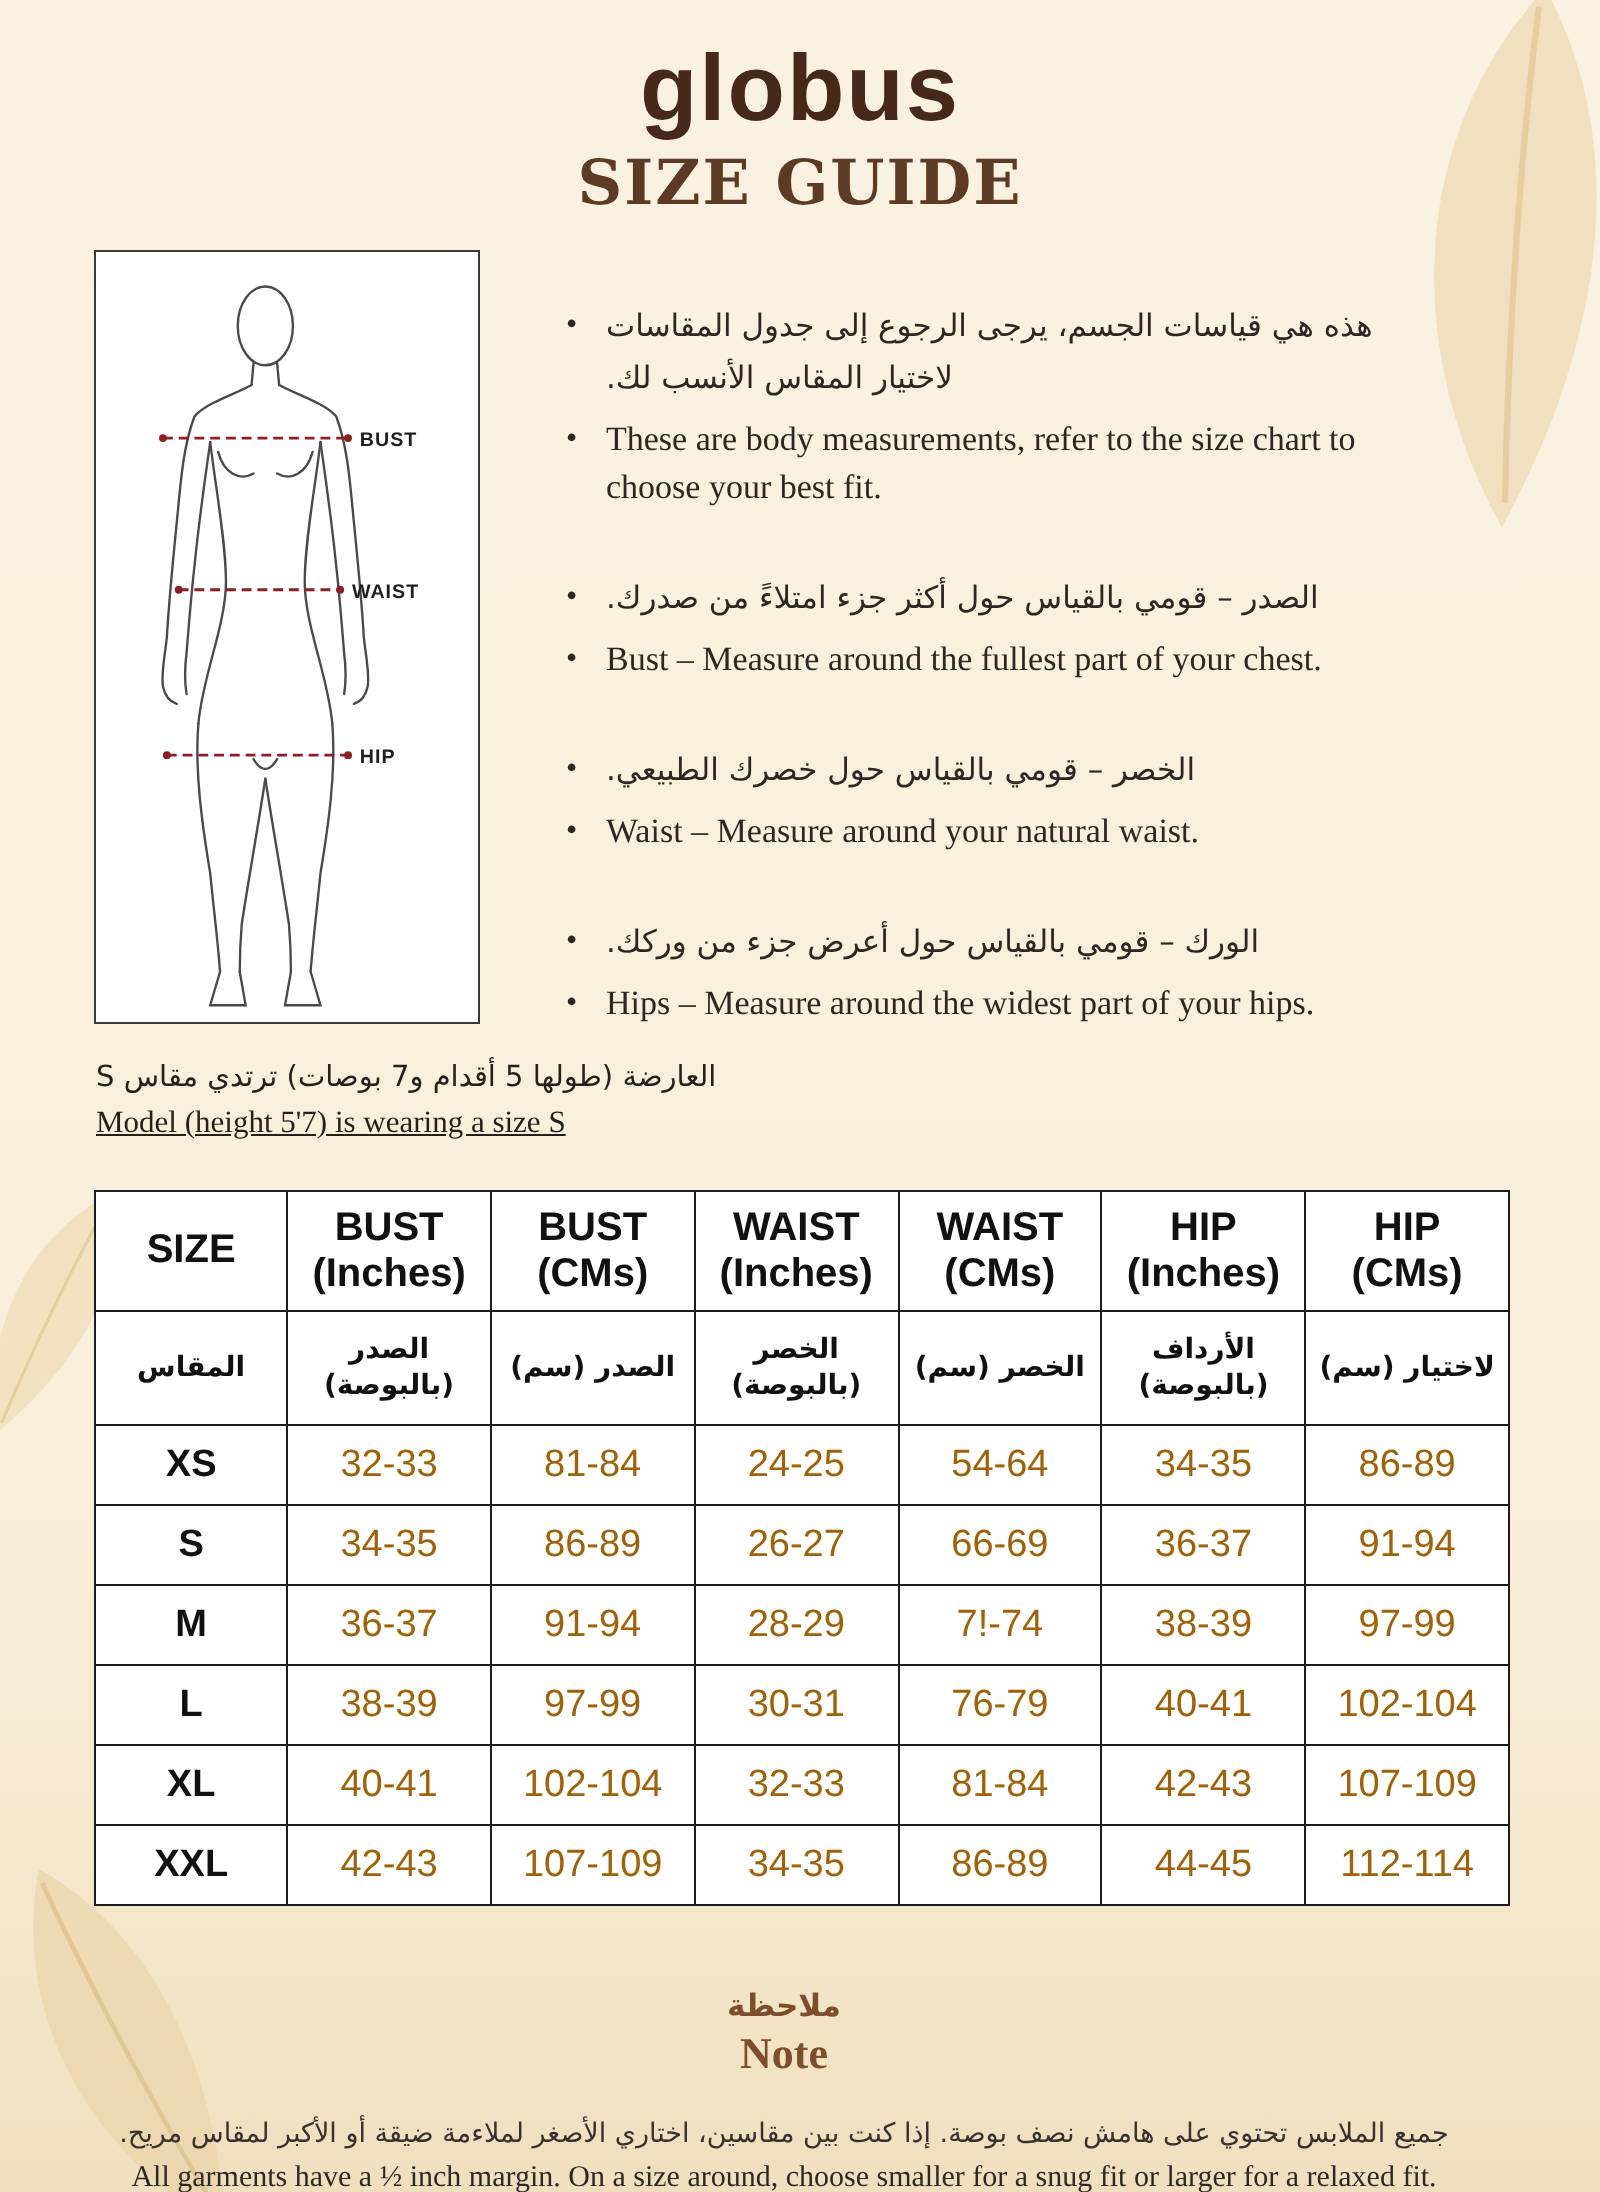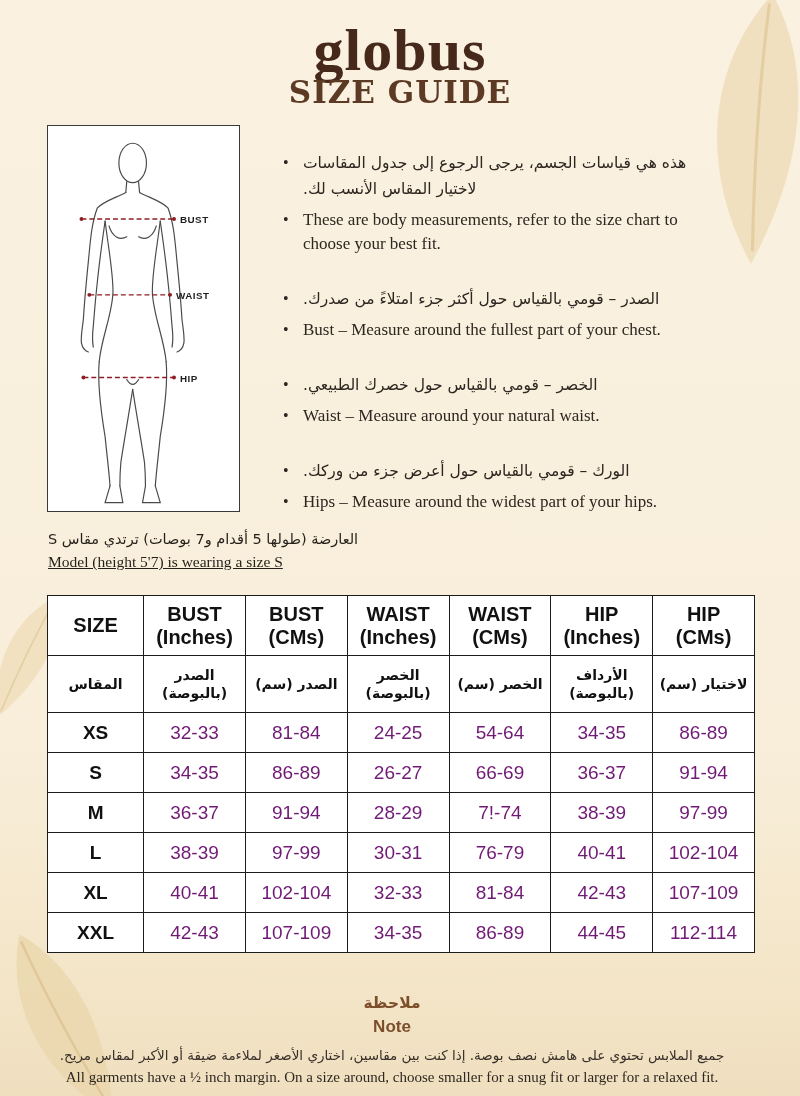--- a/index.html
+++ b/index.html
@@ -7,21 +7,21 @@
   .page {
     position:relative; width:800px; height:1096px; margin:0 auto; overflow:hidden;
     background:linear-gradient(180deg,#faf1e1 0%,#f8eeda 68%,#f4e6c9 88%,#efdfbf 100%);
     font-family:"Liberation Serif",serif; color:#2e2620;
   }
   .leaf { position:absolute; }
   .leaf-top-right { top:-12px; right:-16px; width:155px; height:285px; }
   .leaf-left { left:-22px; top:570px; width:78px; height:165px; transform:rotate(22deg); }
   .leaf-bottom-left { left:-38px; top:930px; width:180px; height:210px; transform:rotate(-32deg); }
   .logo { position:absolute; top:16px; left:0; right:0; text-align:center;
-    font-family:Liberation Serif, serif; font-weight:bold; font-size:60px; color:#46291a; letter-spacing:1px; }
+    font-family:Liberation Sans, sans-serif; font-weight:bold; font-size:47px; color:#46291a; letter-spacing:1px; }
   .title { position:absolute; top:74px; left:0; right:0; text-align:center;
     font-family:"DejaVu Serif",serif; font-weight:bold; font-size:31px; color:#5c3a24; letter-spacing:1px; }
   .figure-box { position:absolute; left:47px; top:125px; width:193px; height:387px;
     background:#ffffff; border:1.5px solid #3a3a3a; }
   .figure-box svg { width:100%; height:100%; display:block; }
   .croquis path, .croquis ellipse { stroke:#4a4a4a; stroke-width:1.2; fill:none; stroke-linecap:round; }
   .dash { stroke:#8f1d22; stroke-width:1.5; stroke-dasharray:5 3; }
   .dash-dot { fill:#8f1d22; }
   .fig-label { font-family:"Liberation Sans",sans-serif; font-weight:bold; font-size:10px; fill:#1f1f1f; letter-spacing:.5px; }
   .instructions { position:absolute; left:283px; top:150px; width:442px; }
@@ -35,25 +35,25 @@
   .model-note { position:absolute; left:48px; top:528px; color:#241f19; }
   .model-note .m-ar { direction:rtl; text-align:left; font-family:"DejaVu Sans",sans-serif; font-size:14.5px; line-height:23px; }
   .model-note .m-en { font-family:"Liberation Serif",serif; font-size:15.5px; line-height:22px;text-decoration:underline; }
   .size-table { position:absolute; left:47px; top:595px; width:708px; border-collapse:collapse;
     background:#ffffff; table-layout:fixed; font-family:"Liberation Sans",sans-serif; }
   .size-table th, .size-table td { border:1.7px solid #1c1c1c; text-align:center; vertical-align:middle; }
   .en-head th { height:60px; font-size:20px; font-weight:bold; color:#111; line-height:1.15; }
   .en-head .h-top, .en-head .h-sub { display:block; }
   .ar-head th { height:57px; direction:rtl; font-family:"DejaVu Sans",sans-serif; font-size:14px;
     font-weight:bold; color:#111; line-height:1.3; padding:2px 3px; }
-  .size-table td { height:40px; font-size:19px; color:#701a75; }
+  .size-table td { height:40px; font-size:19px; color:#a16207; }
   .size-table td.size-cell { font-weight:bold; color:#111; }
   .note { position:absolute; left:0; right:16px; top:991px; text-align:center; padding:0 18px; }
   .note-title-ar { direction:rtl; font-family:"DejaVu Sans",sans-serif; font-weight:bold; font-size:15.5px; color:#7d4e2b; line-height:24px; }
-  .note-title-en { font-family:Liberation Sans, sans-serif; font-weight:bold; font-size:17px; color:#7d4e2b; line-height:23px; margin-bottom:6px; }
+  .note-title-en { font-family:Liberation Serif, serif; font-weight:bold; font-size:22px; color:#7d4e2b; line-height:23px; margin-bottom:18px; }
   .note-body-ar { direction:rtl; font-family:"DejaVu Sans",sans-serif; font-size:13.5px; color:#38302a; line-height:22px; }
   .note-body-en { font-family:"Liberation Serif",serif; font-size:15px; color:#2e2822; line-height:22px; }
 </style>
 </head>
 <body>
 
 <div class="page">
 
   <svg class="leaf leaf-top-right" viewBox="0 0 100 180">
     <path d="M72,2 C96,46 96,106 58,176 C26,118 28,50 72,2 Z" fill="#eedcb6" opacity="0.8"></path>

